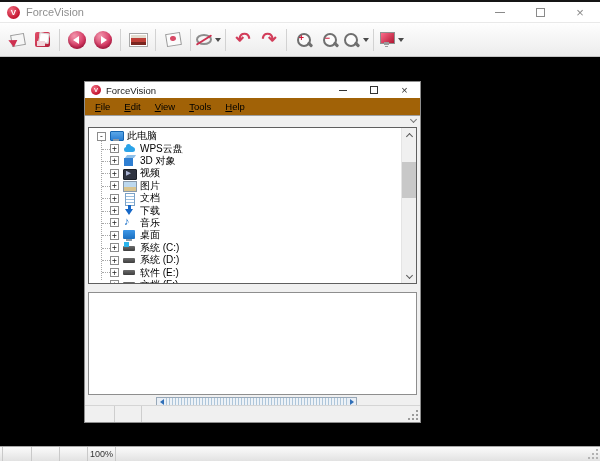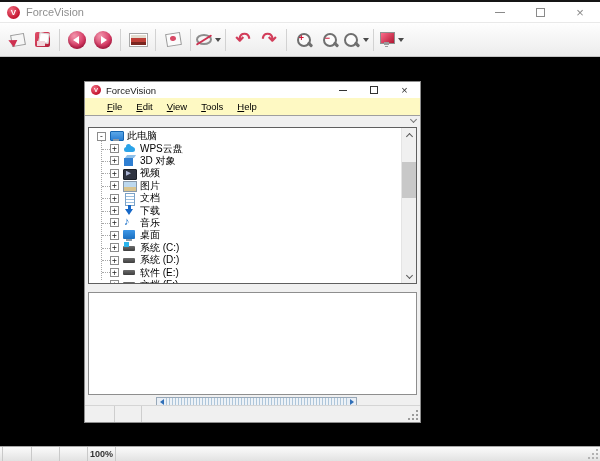--- a/index.html
+++ b/index.html
@@ -102,22 +102,22 @@
              color:#fff; font-size:6px; font-weight:bold; display:flex; align-items:center;
              justify-content:center; flex:none; }
   .iw-title { font-size:9.5px; color:#1a1a1a; margin-left:5px; }
   .iw-controls { margin-left:auto; display:flex; height:100%; }
   .iwc { width:31px; display:flex; align-items:center; justify-content:center; }
   .iw-glyph-min { width:8px; height:1px; background:#333; display:block; }
   .iw-glyph-max { width:8px; height:8px; border:1px solid #333; display:block; }
   .iw-glyph-close { color:#333; font-size:11px; line-height:1; }
   .iw-glyph-close::before { content:"\00D7"; }
 
-  .iw-menubar { height:18px; background:#fef9c3; border-bottom:1px solid #9f9f9f;
-                display:flex; align-items:center; padding-left:15px; }
+  .iw-menubar { height:18px; background:#a16207; border-bottom:1px solid #9f9f9f;
+                display:flex; align-items:center; padding-left:3px; }
   .mitem { font-size:9.5px; color:#000; padding:0 7px; }
   u { text-decoration:underline; }
 
   .iw-strip { height:11px; position:relative; }
   .chev { display:block; width:5px; height:5px; border-right:1px solid #5a5a5a;
           border-bottom:1px solid #5a5a5a; }
   .chev-up   { transform:rotate(-135deg); margin-top:3px; }
   .chev-down { transform:rotate(45deg);  margin-bottom:2px; }
   .strip-chev { position:absolute; right:4px; top:1px; }
   .strip-chev .chev { border-color:#777; }
@@ -206,21 +206,21 @@
   .grip { position:absolute; right:2px; bottom:2px; width:10px; height:10px; }
   .grip::before { content:""; position:absolute; right:0; bottom:0; width:2px; height:2px;
                   background:#9b9b9b;
                   box-shadow:0 -4px 0 #9b9b9b, 0 -8px 0 #9b9b9b, -4px 0 0 #9b9b9b,
                              -4px -4px 0 #9b9b9b, -8px 0 0 #9b9b9b; }
 
   
   .status-bar { position:absolute; left:0; bottom:0; width:600px; height:15px;
                 background:linear-gradient(#fbfbfb,#e2e2e2); border-top:1px solid #a8a8a8;
                 display:flex; align-items:stretch; font-size:9px; color:#333; }
-  .sb-cell { border-right:1px solid #c9c9c9;font-weight:bold; }
+  .sb-cell { border-right:1px solid #c9c9c9; }
   .sb-c1 { width:30px; border-left:1px solid #c9c9c9; margin-left:2px; }
   .sb-c2 { width:28px; } .sb-c3 { width:28px; }
   .sb-zoom { width:28px; display:flex; align-items:center; justify-content:center; }
   .sb-rest { flex:1; border-right:none; position:relative; }
   .sb-rest .grip::before { background:#b2b2b2;
                   box-shadow:0 -4px 0 #b2b2b2, 0 -8px 0 #b2b2b2, -4px 0 0 #b2b2b2,
                              -4px -4px 0 #b2b2b2, -8px 0 0 #b2b2b2; }
 </style>
 </head>
 <body>

